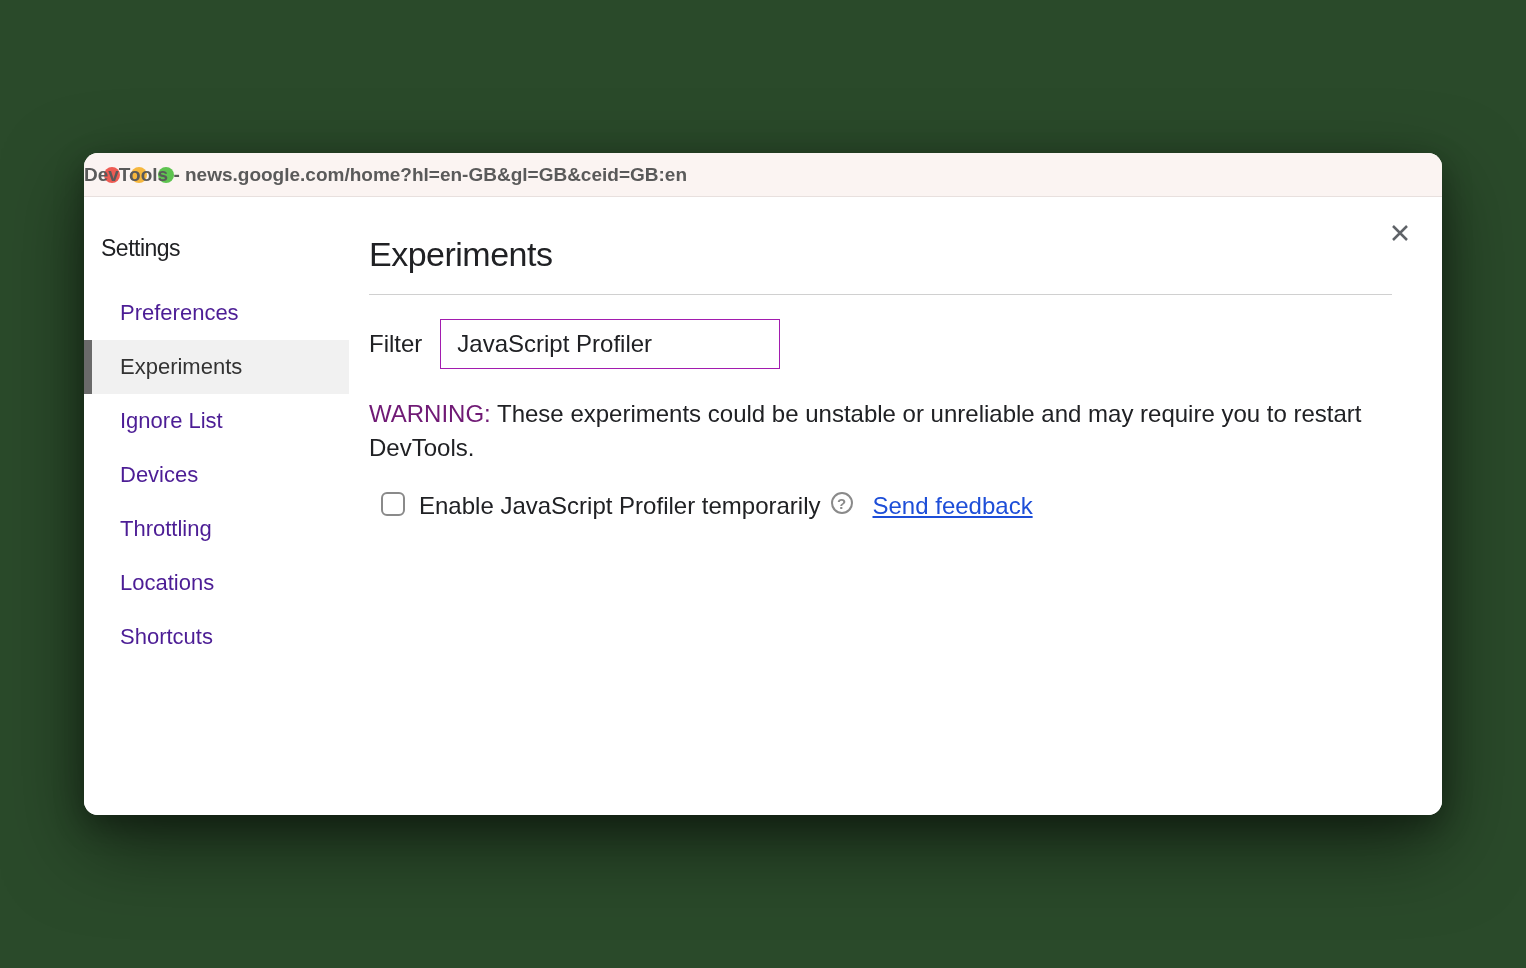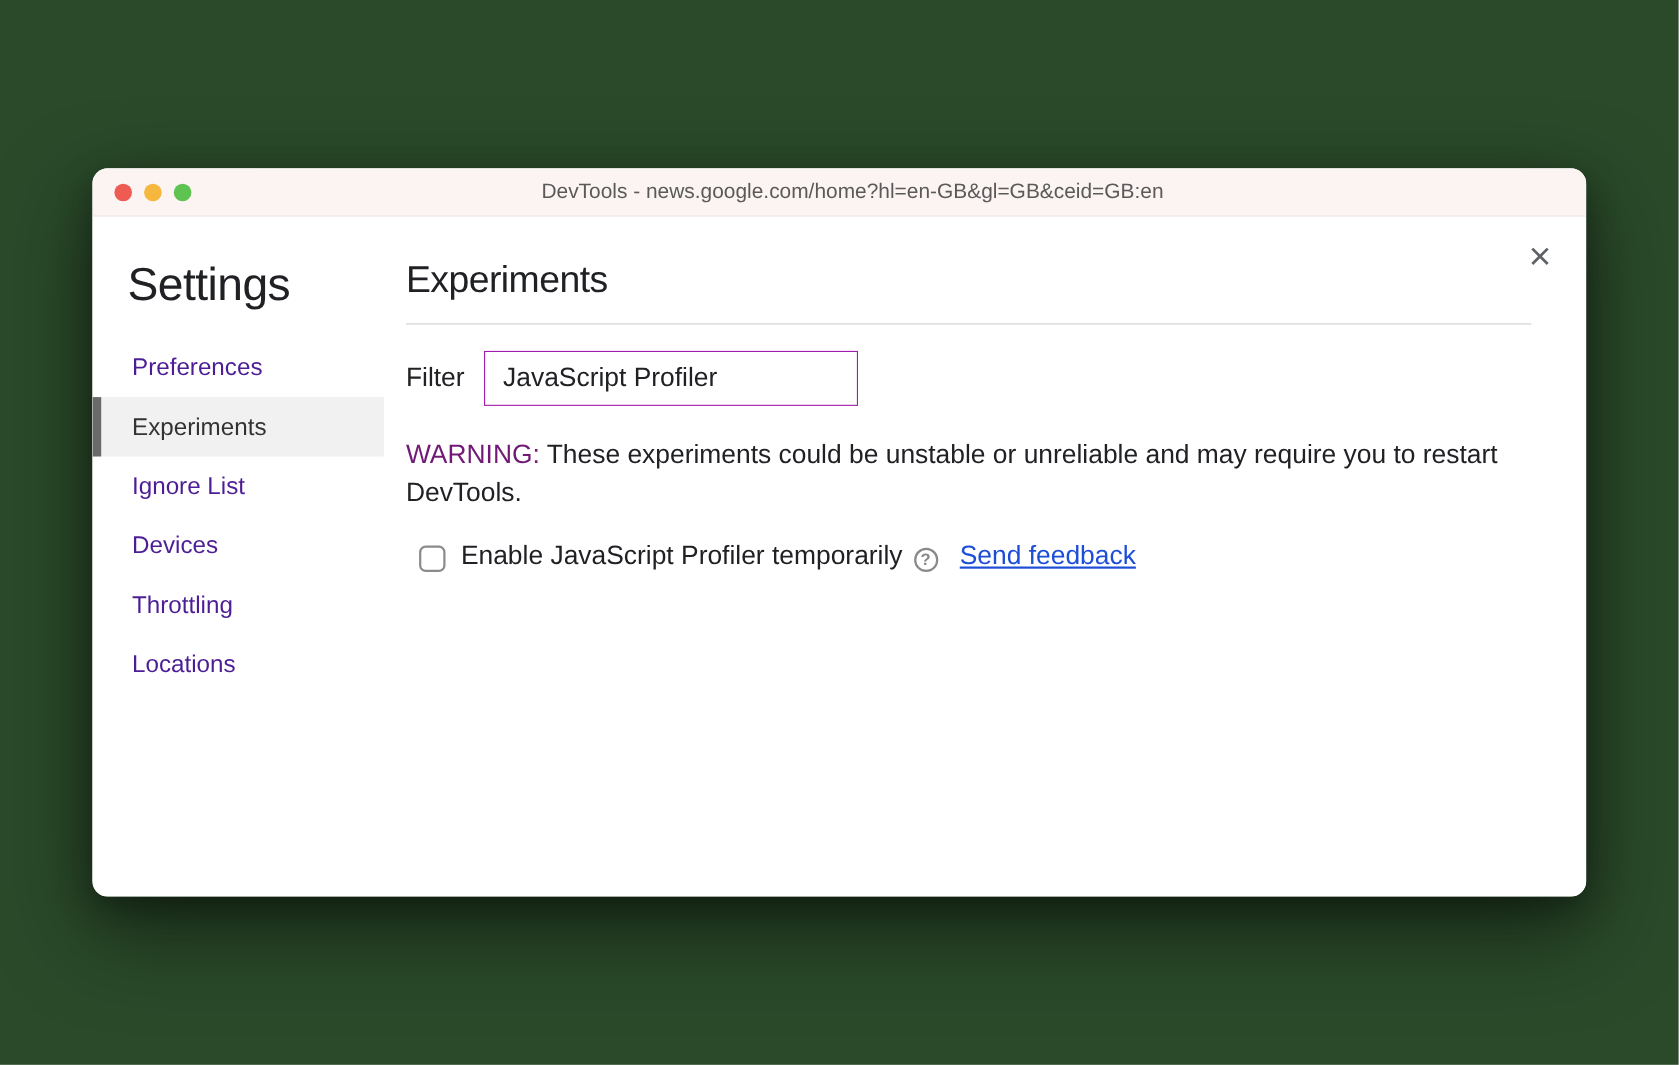--- a/index.html
+++ b/index.html
@@ -44,26 +44,24 @@
       height: 16px;
       border-radius: 50%;
     }
     .tl-close { background: #ee5b53; }
     .tl-min { background: #f6b73e; }
     .tl-max { background: #5ec350; }
     .window-title {
       position: absolute;
       left: 0;
       right: 0;
-      text-align: center;
       font-size: 19px;
-      font-weight: 400;
+      font-weight: 700;
       color: #5a5a5a;
       pointer-events: none;
-      margin-left: 24px;
     }
     .content {
       flex: 1;
       display: flex;
       background: #ffffff;
       position: relative;
     }
     .close-btn {
       position: absolute;
       top: 22px;
@@ -79,24 +77,24 @@
     .close-btn svg {
       width: 24px;
       height: 24px;
     }
     .sidebar {
       width: 265px;
       padding-top: 38px;
       padding-left: 0;
     }
     .sidebar-title {
-      font-size: 42px;
+      font-size: 23px;
       font-weight: 400;
       color: #202124;
-      padding-left: 32px;
+      padding-left: 17px;
       padding-bottom: 24px;
       letter-spacing: -0.5px;
     }
     .sidebar-item {
       font-size: 22px;
       color: #4c1d95;
       padding: 14px 0 14px 36px;
       cursor: pointer;
       position: relative;
     }
@@ -149,21 +147,21 @@
       font-size: 24px;
       line-height: 1.4;
       color: #202124;
       margin-bottom: 28px;
     }
     .warning-prefix {
       color: #701a75;
     }
     .experiment-row {
       display: flex;
-      align-items: flex-end;
+      align-items: flex-start;
       gap: 14px;
       padding-left: 12px;
     }
     .checkbox {
       width: 24px;
       height: 24px;
       border: 2px solid #8a8a8a;
       border-radius: 6px;
       flex-shrink: 0;
       cursor: pointer;
@@ -226,20 +224,23 @@
       </div>
       <div class="sidebar-item">
         <span>Devices</span>
       </div>
       <div class="sidebar-item">
         <span>Throttling</span>
       </div>
       <div class="sidebar-item">
         <span>Locations</span>
       </div>
+      <div class="sidebar-item">
+        <span>Shortcuts</span>
+      </div>
     </div>
 
     <div class="main">
       <div class="main-title">Experiments</div>
 
       <div class="filter-row">
         <span class="filter-label">Filter</span>
         <input class="filter-input" type="text" value="JavaScript Profiler" style="">
       </div>
 

